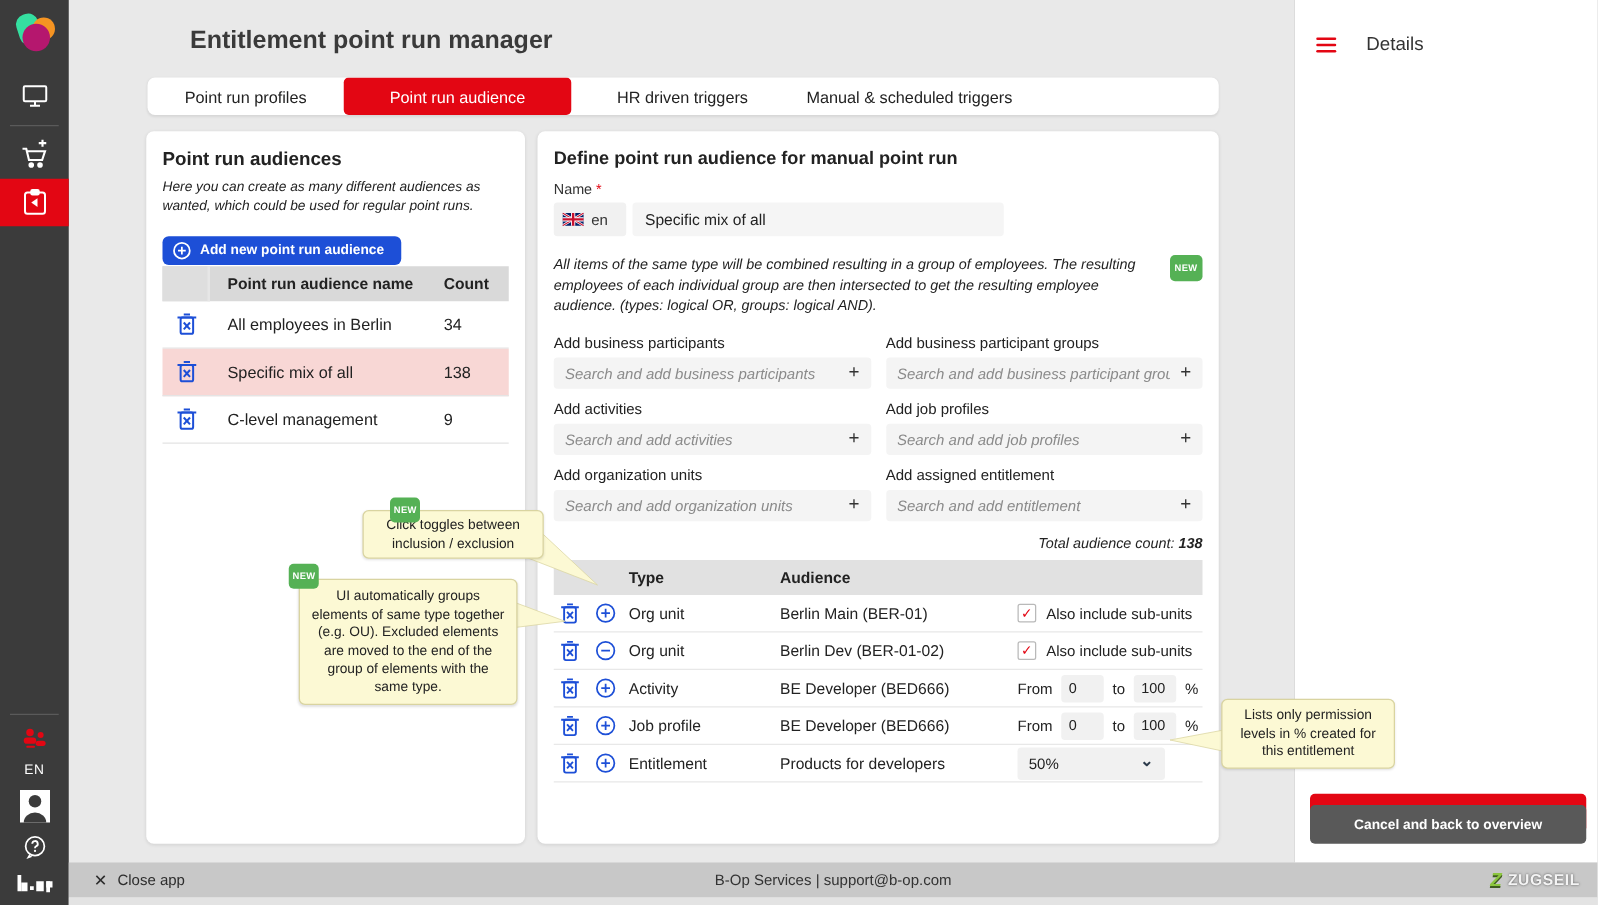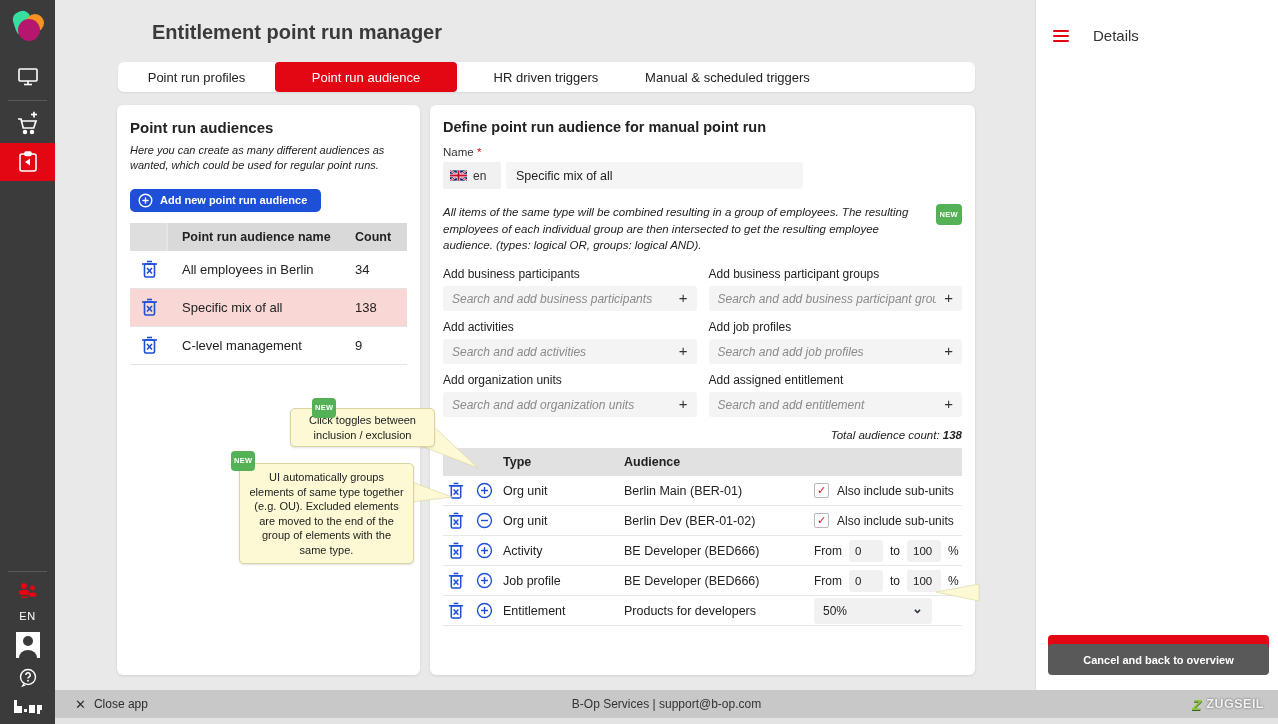--- a/index.html
+++ b/index.html
@@ -25,21 +25,21 @@
   .tab.active { background:#e30613; color:#fff; border-radius:4px; font-weight:400; }
 
   .panel { position:absolute; background:#fff; border-radius:6px; box-shadow:0 1px 3px rgba(0,0,0,.10); }
 
   
   .left-panel { left:117px; top:105px; width:303px; height:570px; padding:14px 13px; }
   .left-panel h2 { font-size:15px; font-weight:700; color:#222; }
   .left-panel .desc { font-style:italic; font-size:11px; color:#222; margin-top:7px; line-height:1.4; }
   .add-btn { margin-top:15px; height:23px; background:#1d4fd7; color:#fff; border:none; border-radius:5px; font-size:11px; font-weight:700; display:inline-flex; align-items:center; gap:7px; padding:0 14px 0 8px; cursor:pointer; font-family:inherit; }
   .add-btn svg { flex:none; }
-  .lp-table { margin-top:11px; }
+  .lp-table { }
   .lp-head { display:flex; align-items:center; height:28px; background:#d9d9d9; font-size:12.5px; font-weight:700; color:#222; }
   .lp-head .c-icon { width:38px; border-right:2px solid #e6e6e6; align-self:stretch; background:#dedede; }
   .lp-head .c-name { flex:1; padding-left:14px; }
   .lp-head .c-count { width:52px; }
   .lp-row { display:flex; align-items:center; height:38px; border-bottom:1px solid #e4e4e4; font-size:13px; color:#222; cursor:pointer; }
   .lp-row .c-icon { width:38px; display:flex; justify-content:center; }
   .lp-row .c-name { flex:1; padding-left:14px; }
   .lp-row .c-count { width:52px; }
   .lp-row.selected { background:#f8d7d5; }
 
@@ -493,20 +493,23 @@
   </svg>
 
   <div class="callout co-toggle">
     <span class="new-badge">NEW</span>
     <span>Click toggles between inclusion / exclusion</span>
   </div>
   <div class="callout co-group">
     <span class="new-badge">NEW</span>
     <span>UI automatically groups elements of same type together (e.g. OU). Excluded elements are moved to the end of the group of elements with the same type.</span>
   </div>
+  <div class="callout co-perm">
+    <span>Lists only permission levels in % created for this entitlement</span>
+  </div>
 
   <footer class="bottom-bar">
     <div class="support">B-Op Services | support@b-op.com</div>
     <div class="close-app">
       <span class="close-x">✕</span>
       <span>Close app</span>
     </div>
     <div class="brandbox">
       <span class="zglyph">Z</span>
       <span class="brandname">ZUGSEIL</span>

